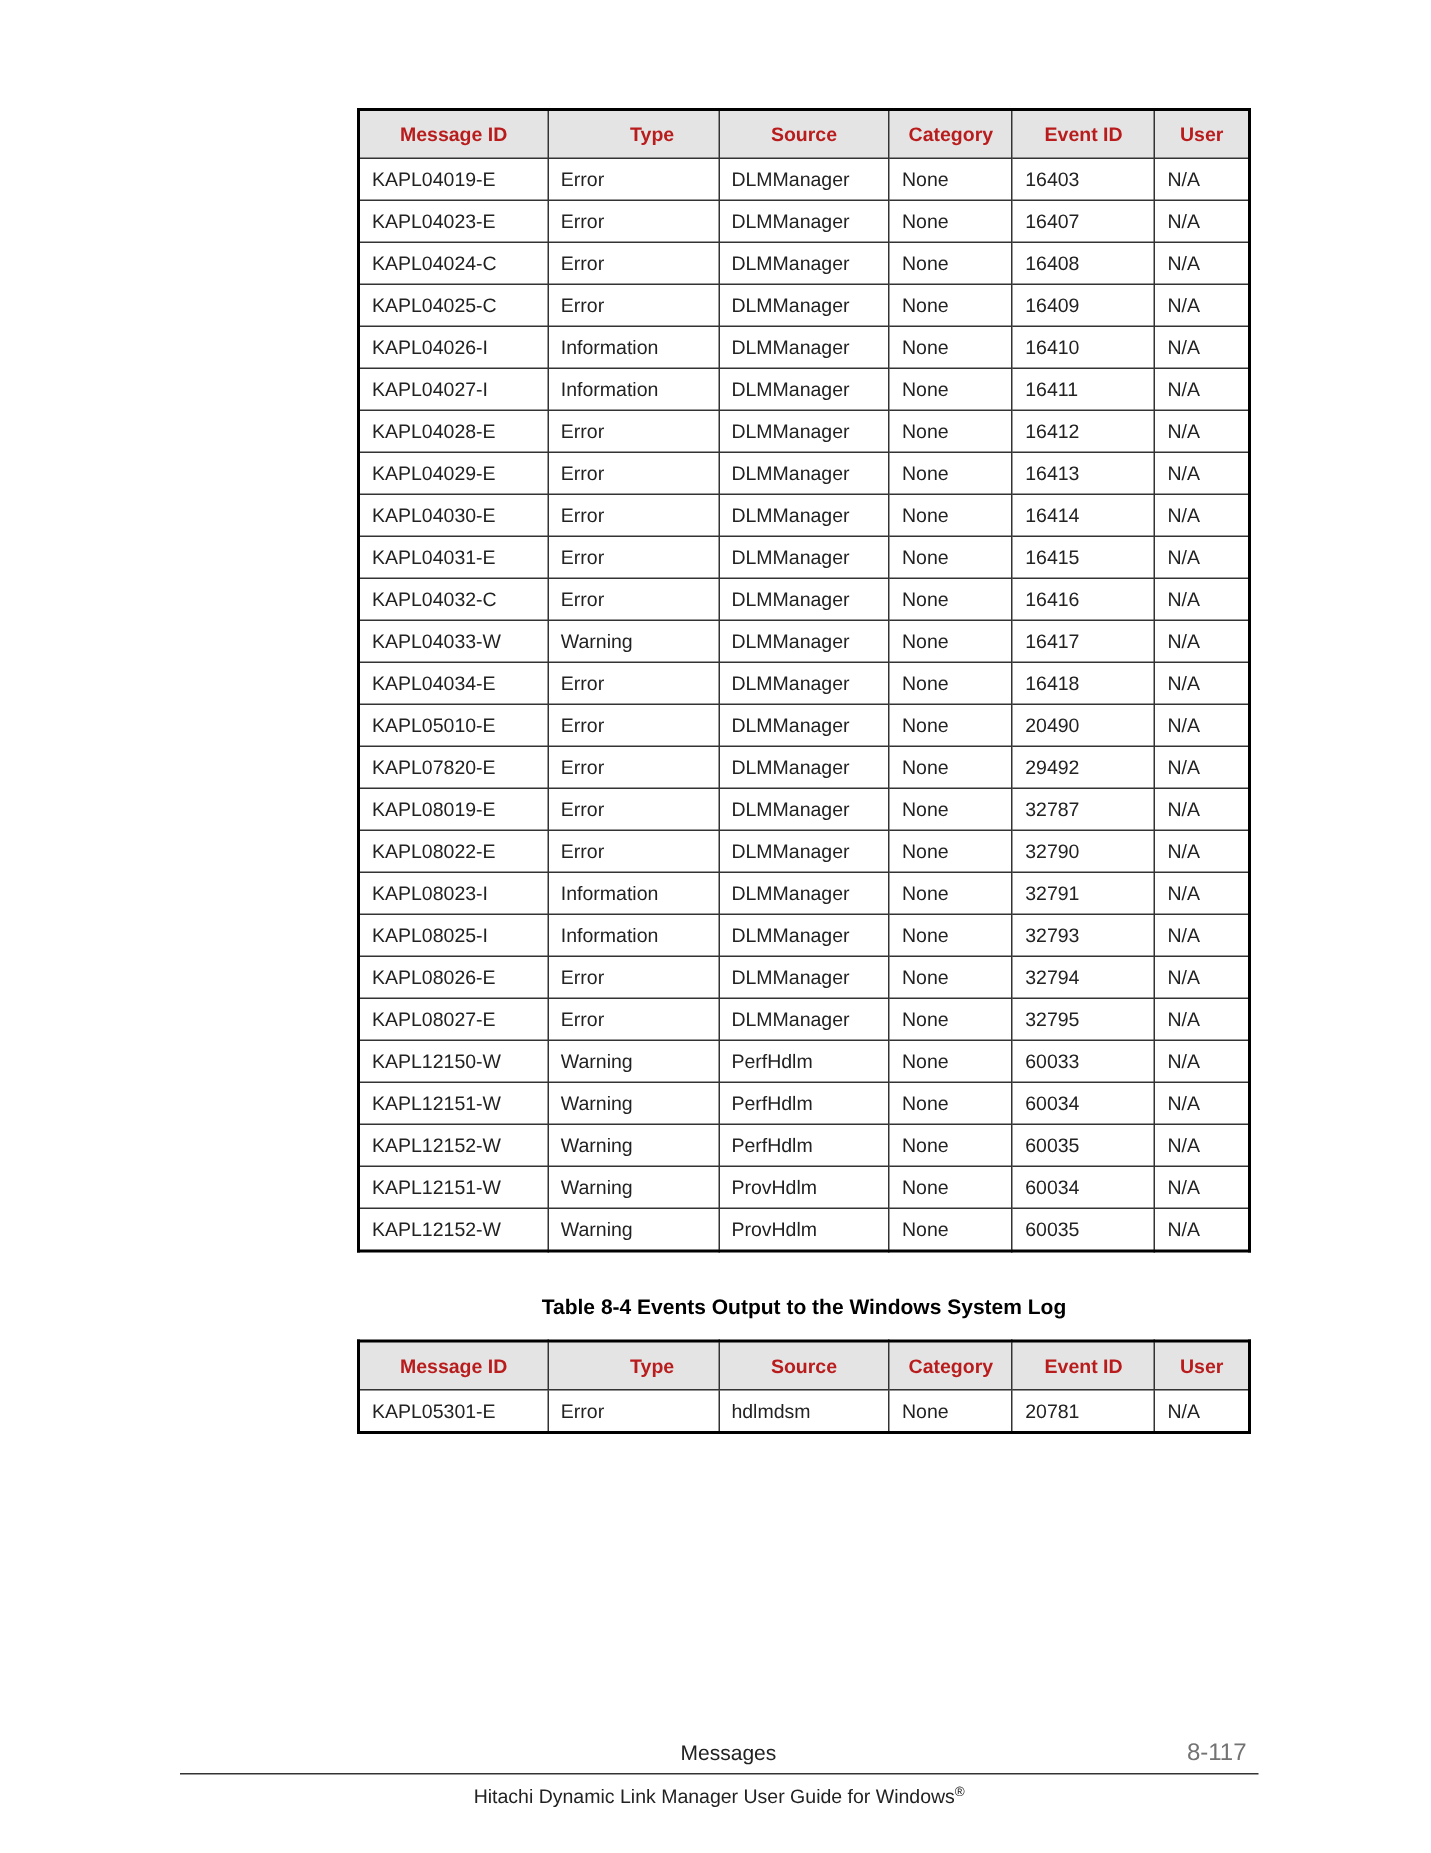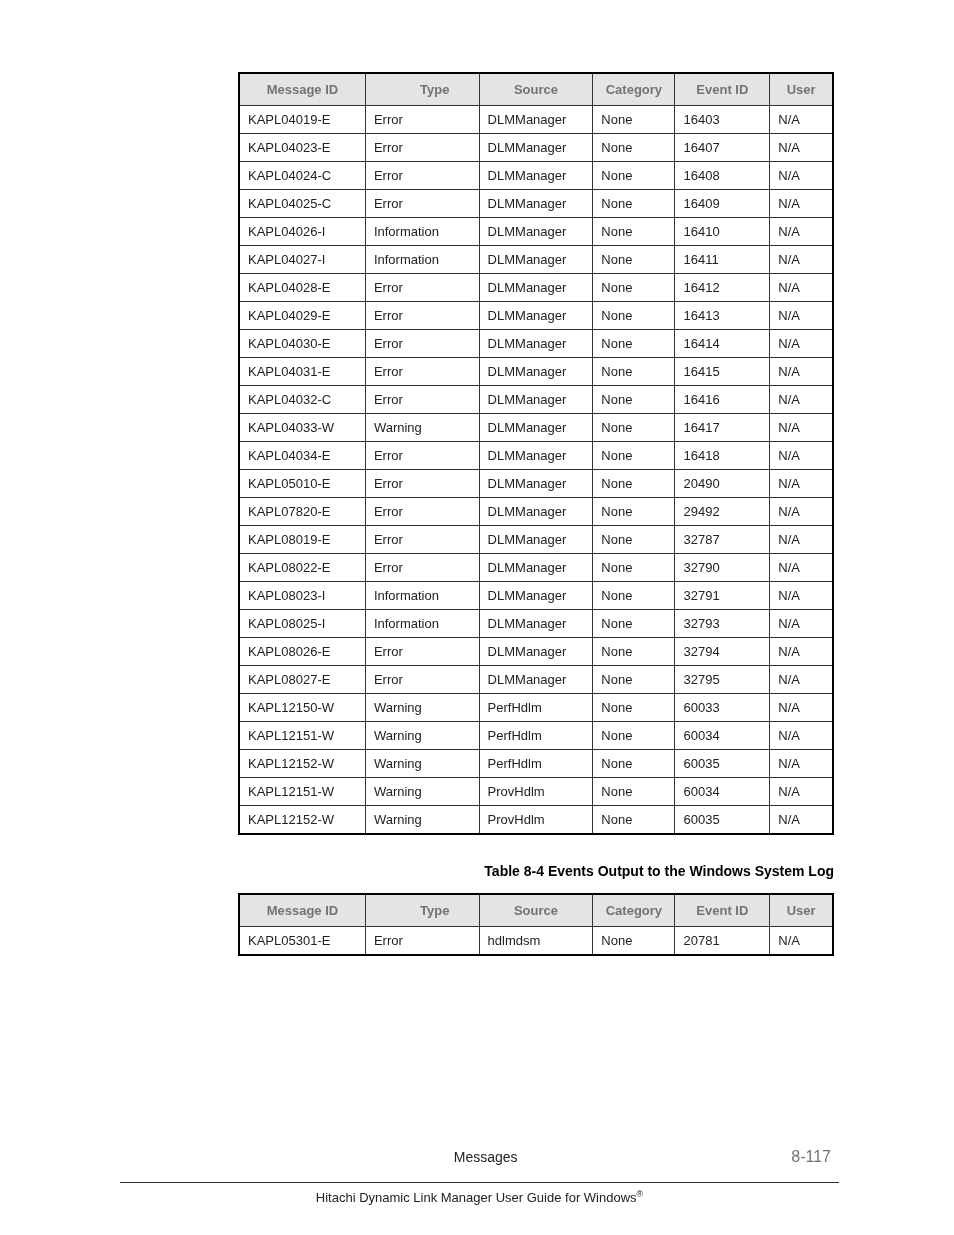--- a/index.html
+++ b/index.html
@@ -22,53 +22,53 @@
       width: 100%;
       font-size: 13px;
       border: 2px solid #000;
     }
     th {
       background: #e4e4e4;
       font-weight: bold;
       padding: 8px 6px;
       text-align: center;
       border: 1px solid #333;
-      color: #737373;
+      color: #b91c1c;
     }
     td {
       padding: 6px 8px;
       border: 1px solid #333;
       color: #222;
       text-align: left;
     }
     .col-msgid { width: 20%; }
     .col-type { width: 18%; padding-left: 31px; }
     .col-source { width: 18%; }
     .col-category { width: 13%; }
     .col-eventid { width: 15%; margin-top: 21px; }
     .col-user { width: 10%; }
     .table-caption {
       font-weight: bold;
-      text-align: right;
+      text-align: center;
       margin: 28px 0 14px 0;
       font-size: 14px;
       color: #000;
     }
     .footer {
       position: absolute;
       bottom: 30px;
       left: 120px;
       right: 115px;
     }
     .footer-top {
       display: flex;
       justify-content: space-between;
       align-items: baseline;
       border-bottom: 1px solid #333;
-      padding-bottom: 16px;
+      padding-bottom: 4px;
       margin-bottom: 6px;
     }
     .footer-top-center {
       flex: 1;
       text-align: center;
       font-size: 14px;
       color: #222;
     }
     .footer-top-right {
       font-size: 16px;

